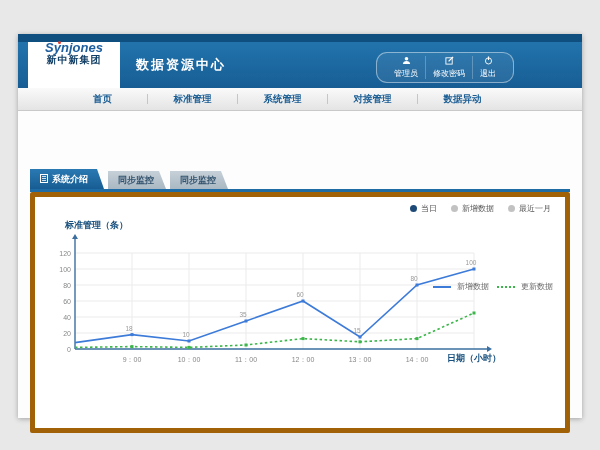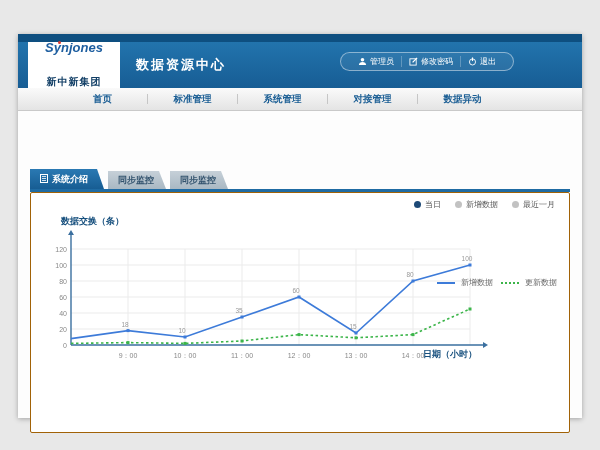--- a/index.html
+++ b/index.html
@@ -6,59 +6,59 @@
   html,body { width:600px; height:450px; overflow:hidden; }
   body { font-family:"Liberation Sans", sans-serif; background:#e8e8e8; position:relative; }
 
   .window { position:absolute; left:18px; top:34px; width:564px; height:384px;
             background:#fdfdfd; box-shadow:0 1px 5px rgba(0,0,0,.3); }
 
   .topstrip { height:8px; background:#0e4f80; }
 
   .header { height:46px; background:linear-gradient(#2274ad,#175d94); position:relative; display:flex; align-items:center; }
   .logo-plate { position:absolute; left:10px; top:0; width:92px; height:46px; background:#fff;
-                display:flex; flex-direction:column; align-items:center; justify-content:space-between; }
+                display:flex; flex-direction:column; align-items:center; justify-content:flex-start; }
   .brand { font-size:13px; font-weight:bold; font-style:italic; color:#1f5fa0; letter-spacing:0; line-height:12px; position:relative; }
   .brand .dot { position:absolute; top:-1px; left:13px; width:3px; height:3px; border-radius:50%; background:#e03c32; }
   .company { font-size:10px; font-weight:bold; color:#123f66; letter-spacing:1px; line-height:12px; }
   .apptitle { margin-left:118px; color:#fff; font-size:13px; font-weight:bold; letter-spacing:2px; }
   .usermenu { position:absolute; right:68px; top:10px; display:flex; align-items:center; gap:0;
               border:1px solid rgba(255,255,255,.45); border-radius:11px; background:rgba(255,255,255,.07);
               padding:3px 10px; }
-  .usermenu .umitem { display:flex; align-items:center; gap:3px; color:#fff; font-size:8px; padding:0 7px; cursor:pointer; }
+  .usermenu .umitem { display:flex; align-items:center; gap:3px; color:#fff; font-size:8px; padding:0 7px; cursor:pointer;flex-direction:column; }
   .usermenu .umitem + .umitem { border-left:1px solid rgba(255,255,255,.25); }
   .umitem svg { display:block; }
 
   .nav { height:23px; background:linear-gradient(#fafafa,#e4e4e4); border-bottom:1px solid #c9c9c9;
          display:flex; align-items:stretch; padding-left:40px; }
   .nav-item { width:89px; display:flex; align-items:center; justify-content:center;
               font-size:9.5px; font-weight:bold; color:#1b5e94; cursor:pointer; }
   .nav-sep { width:1px; margin:6px 0; background:#c6c6c6; }
 
   .content { position:relative; }
 
   .tabs { position:absolute; left:12px; top:58px; display:flex; align-items:flex-end; }
   .tab { height:18px; display:flex; align-items:center; gap:4px; padding:0 12px 0 10px;
          font-size:9px; font-weight:bold; cursor:pointer;
          clip-path:polygon(0 0, calc(100% - 7px) 0, 100% 100%, 0 100%); }
   .tab.active { height:20px; background:linear-gradient(#2a79b3,#175d93); color:#fff; padding-right:16px; }
   .tab.inactive { background:linear-gradient(#c6d0d8,#a9b8c3); color:#33536e; margin-left:4px; }
   .tabbar { position:absolute; left:12px; top:78px; width:540px; height:3px; background:#1f6ba3; }
 
   .panel { position:absolute; left:12px; top:81px; width:540px; height:241px;
-           background:#fff; border:1px solid #a16207; border-radius:2px; }
+           background:#fff; border:5px solid #a16207; border-radius:2px; }
 
   .filters { position:absolute; top:6px; right:14px; display:flex; gap:14px; }
   .filter { display:flex; align-items:center; gap:4px; font-size:8px; color:#555; cursor:pointer; }
   .rdot { width:7px; height:7px; border-radius:50%; }
   .rdot.on  { background:#1d4977; }
   .rdot.off { background:#c2c2c2; }
 
   .ylabel { position:absolute; left:30px; top:22px; font-size:9px; font-weight:bold; color:#17507e; }
-  .xlabel { position:absolute; left:392px; top:155px; font-size:9px; font-weight:bold; color:#17507e; }
+  .xlabel { position:absolute; left:412px; top:155px; font-size:9px; font-weight:bold; color:#17507e; }
 
   #chart-svg { position:absolute; left:16px; top:36px; }
 
   .legend { position:absolute; right:12px; top:84px; display:flex; flex-direction:row; gap:8px; }
   .leg-item { display:flex; align-items:center; gap:6px; font-size:8px; color:#666; cursor:pointer; }
   .leg-solid { width:18px; height:0; border-top:2px solid #3d7bd9; }
   .leg-dot   { width:18px; height:0; border-top:2px dotted #3cb54a; }
 
   .note { position:absolute; left:30px; top:204px; right:16px; font-size:8px; color:#666; line-height:11px; }
   .note .pfx { color:#e03c32; }
@@ -151,21 +151,21 @@
         <div class="filter">
           <span class="rdot off"></span>
           <span>新增数据</span>
         </div>
         <div class="filter">
           <span class="rdot off"></span>
           <span>最近一月</span>
         </div>
       </div>
 
-      <div class="ylabel">数据交换（条）</div>
+      <div class="ylabel">标准管理（条）</div>
 
       <svg id="chart-svg" width="480" height="135" viewBox="0 0 480 135">
           <line x1="24" y1="100" x2="423" y2="100" stroke="#ebebeb" stroke-width="1"></line>
           <line x1="24" y1="84" x2="423" y2="84" stroke="#ebebeb" stroke-width="1"></line>
           <line x1="24" y1="68" x2="423" y2="68" stroke="#ebebeb" stroke-width="1"></line>
           <line x1="24" y1="52" x2="423" y2="52" stroke="#ebebeb" stroke-width="1"></line>
           <line x1="24" y1="36" x2="423" y2="36" stroke="#ebebeb" stroke-width="1"></line>
           <line x1="24" y1="20" x2="423" y2="20" stroke="#ebebeb" stroke-width="1"></line>
           <line x1="81" y1="20" x2="81" y2="116" stroke="#ebebeb" stroke-width="1"></line>
           <line x1="138" y1="20" x2="138" y2="116" stroke="#ebebeb" stroke-width="1"></line>

